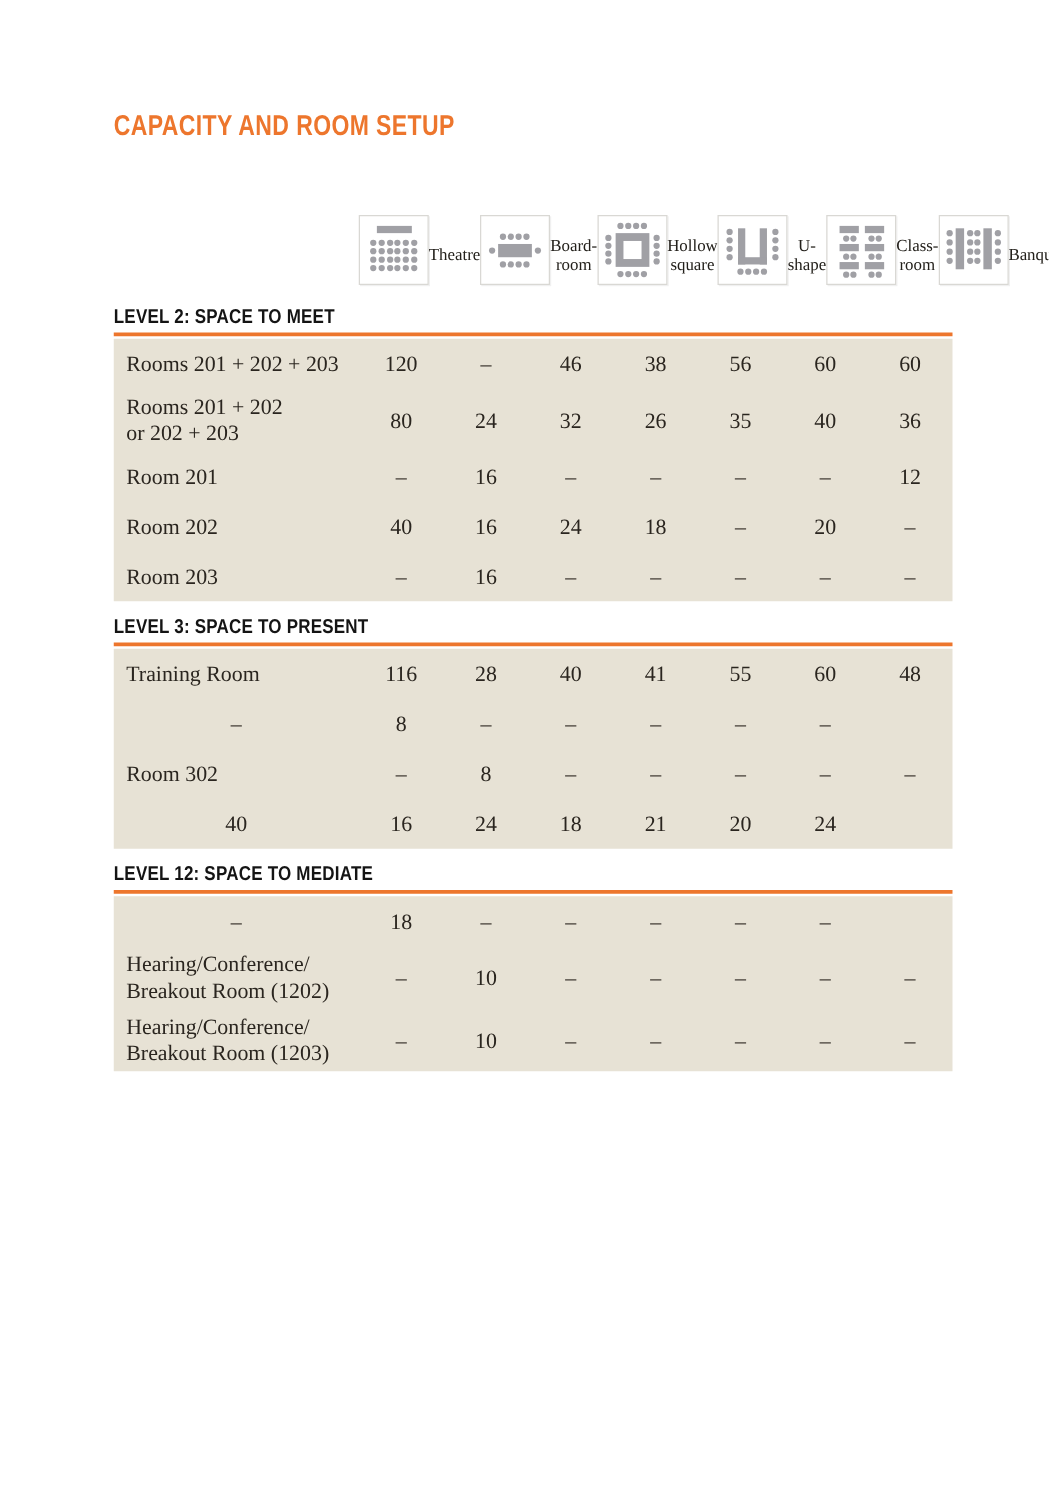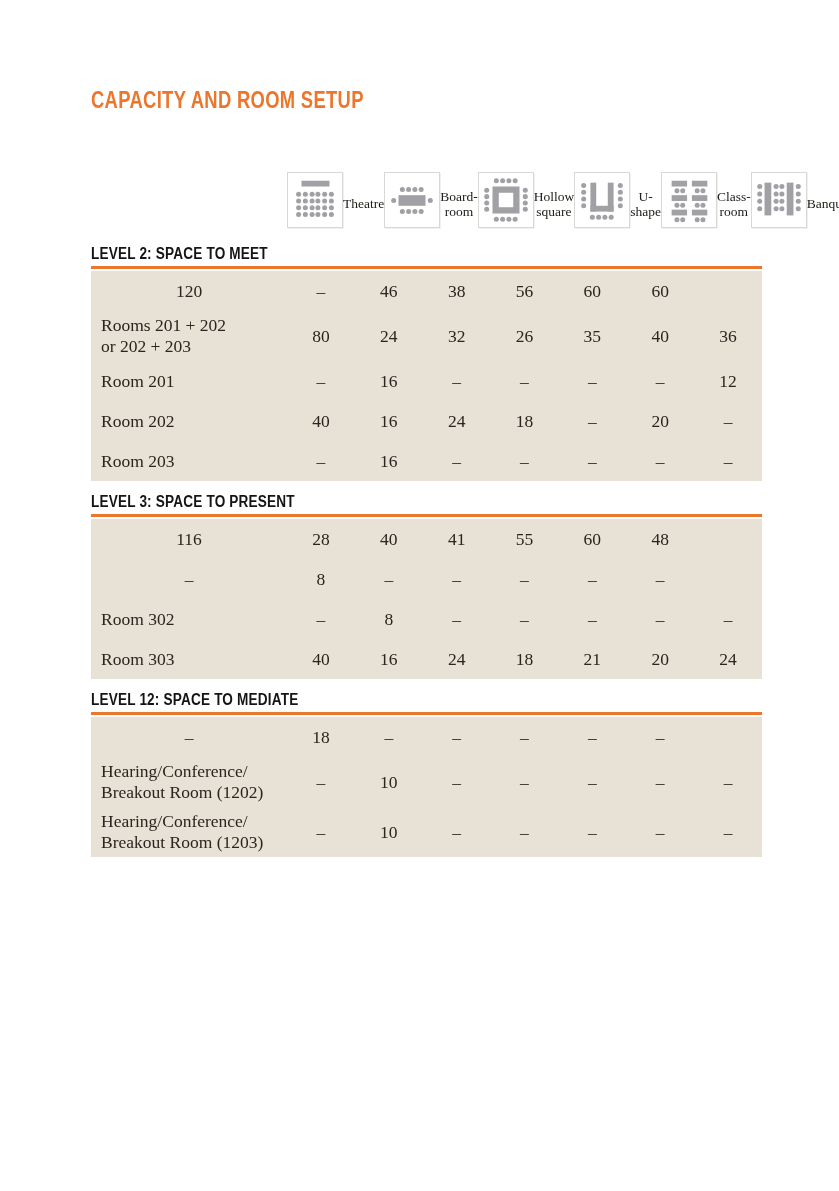--- a/index.html
+++ b/index.html
@@ -266,20 +266,21 @@
         </div>
       </div>
 
     <div>
 
     <section class="level-section">
           <h2 class="level-heading">LEVEL 2: SPACE TO MEET</h2>
           <div class="rule" style="background:#ED762D"></div>
           <div class="tbody" style="background:#E7E2D5">
             <div class="row">
+              <div class="room-name">Rooms 201 + 202 + 203</div>
               <div class="cap">120</div>
               <div class="cap">–</div>
               <div class="cap">46</div>
               <div class="cap">38</div>
               <div class="cap">56</div>
               <div class="cap">60</div>
               <div class="cap">60</div>
             </div>
             <div class="row">
               <div class="room-name">Rooms 201 + 202
@@ -322,20 +323,21 @@
               <div class="cap">–</div>
               <div class="cap">–</div>
             </div>
           </div>
         </section>
         <section class="level-section">
           <h2 class="level-heading">LEVEL 3: SPACE TO PRESENT</h2>
           <div class="rule" style="background:#ED762D"></div>
           <div class="tbody" style="background:#E7E2D5">
             <div class="row">
+              <div class="room-name">Training Room</div>
               <div class="cap">116</div>
               <div class="cap">28</div>
               <div class="cap">40</div>
               <div class="cap">41</div>
               <div class="cap">55</div>
               <div class="cap">60</div>
               <div class="cap">48</div>
             </div>
             <div class="row">
               <div class="cap">–</div>
@@ -350,21 +352,20 @@
               <div class="room-name">Room 302</div>
               <div class="cap">–</div>
               <div class="cap">8</div>
               <div class="cap">–</div>
               <div class="cap">–</div>
               <div class="cap">–</div>
               <div class="cap">–</div>
               <div class="cap">–</div>
             </div>
             <div class="row">
-              <div class="room-name">Room 303</div>
               <div class="cap">40</div>
               <div class="cap">16</div>
               <div class="cap">24</div>
               <div class="cap">18</div>
               <div class="cap">21</div>
               <div class="cap">20</div>
               <div class="cap">24</div>
             </div>
           </div>
         </section>

